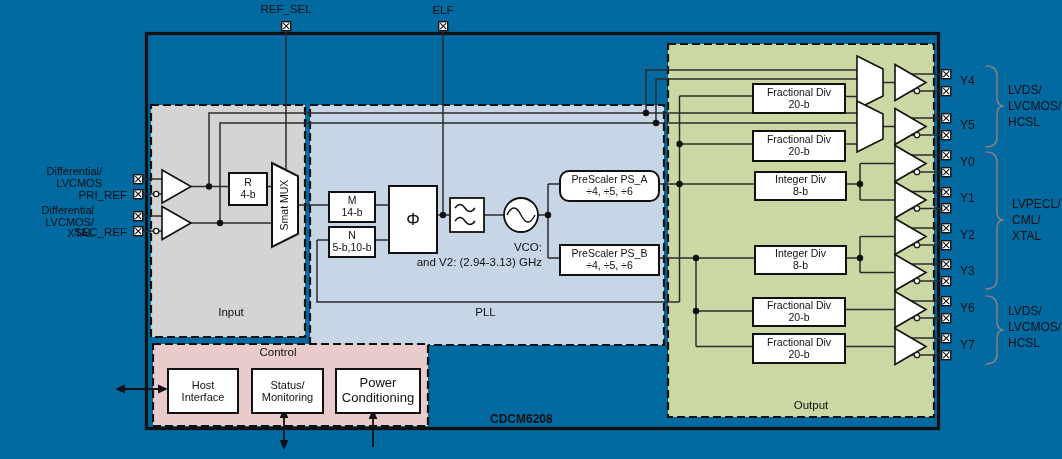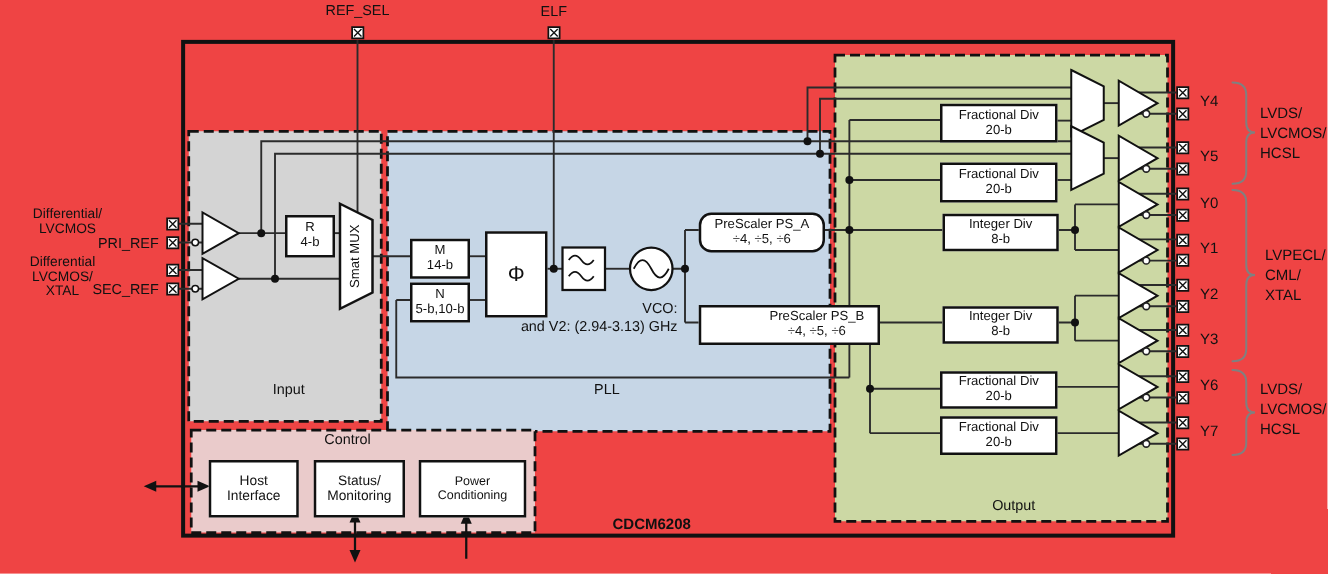--- a/index.html
+++ b/index.html
@@ -1,22 +1,22 @@
 <!DOCTYPE html>
 <html><head>
 <meta charset="utf-8">
 <style>
   html,body{margin:0;padding:0;background:#fff;}
-  .stage{position:relative;width:1062px;height:459px;background:#ef4444;
+  .stage{position:relative;width:1062px;height:459px;background:#0369a1;
          font-family:"Liberation Sans",sans-serif;color:#111;overflow:hidden;}
   svg.overlay{position:absolute;left:0;top:0;}
   .lbl{position:absolute;font-size:11.5px;color:#111;white-space:nowrap;}
   .lbl.center{text-align:center;}
   .lbl.right{text-align:right;margin-top:12px;}
-  .multiline{position:absolute;font-size:11px;line-height:11.5px;text-align:center;color:#111;}
+  .multiline{position:absolute;font-size:11px;line-height:11.5px;text-align:right;color:#111;}
   .box{position:absolute;background:#fff;border:2px solid #111;display:flex;flex-direction:column;
        align-items:center;justify-content:center;font-size:10.5px;line-height:1.12;text-align:center;color:#111;}
   .phi{font-size:17px;}
   .seclbl{position:absolute;font-size:11.5px;color:#111;text-align:center;}
   .ylbl{position:absolute;font-size:12px;color:#111;}
   .grouplbl{position:absolute;font-size:12px;line-height:16px;color:#111;}
   .muxlbl{position:absolute;width:90px;height:14px;text-align:center;font-size:10.5px;
           transform:rotate(-90deg);color:#111;}
   .chipname{position:absolute;font-size:12px;font-weight:bold;color:#111;}
 </style>
@@ -204,21 +204,21 @@
 
   <div class="multiline" style="left:400px;top:240px;width:142px;text-align:right;font-size:11.5px;line-height:14.5px;">
     <div>VCO:</div>
     <div>and V2: (2.94-3.13) GHz</div>
   </div>
 
   <div class="box" style="left:559px;top:170px;width:97px;height:28px;border-radius:10px;">
     <div>PreScaler PS_A</div>
     <div>÷4, ÷5, ÷6</div>
   </div>
-  <div class="box" style="left:559px;top:244px;width:97px;height:28px;padding-left:44px;">
+  <div class="box" style="left:559px;top:244px;width:97px;height:28px;">
     <div>PreScaler PS_B</div>
     <div>÷4, ÷5, ÷6</div>
   </div>
 
   <div class="box" style="left:752px;top:83px;width:90px;height:27px;">
     <div>Fractional Div</div>
     <div>20-b</div>
   </div>
   <div class="box" style="left:752px;top:130px;width:90px;height:28px;">
     <div>Fractional Div</div>
@@ -242,21 +242,21 @@
   </div>
 
   <div class="box" style="left:251px;top:368px;width:69px;height:42px;font-size:11px;">
     <div>Status/</div>
     <div>Monitoring</div>
   </div>
   <div class="box" style="left:167px;top:368px;width:68px;height:42px;font-size:11px;">
     <div>Host</div>
     <div>Interface</div>
   </div>
-  <div class="box" style="left:335px;top:368px;width:82px;height:42px;font-size:10px;align-items:center;">
+  <div class="box" style="left:335px;top:368px;width:82px;height:42px;font-size:13px;align-items:center;">
     <div>Power</div>
     <div>Conditioning</div>
   </div>
 
   <div class="ylbl" style="left:960px;top:74px;">Y4</div>
   <div class="ylbl" style="left:960px;top:118px;">Y5</div>
   <div class="ylbl" style="left:960px;top:155px;">Y0</div>
   <div class="ylbl" style="left:960px;top:191px;">Y1</div>
   <div class="ylbl" style="left:960px;top:228px;">Y2</div>
   <div class="ylbl" style="left:960px;top:264px;">Y3</div>

